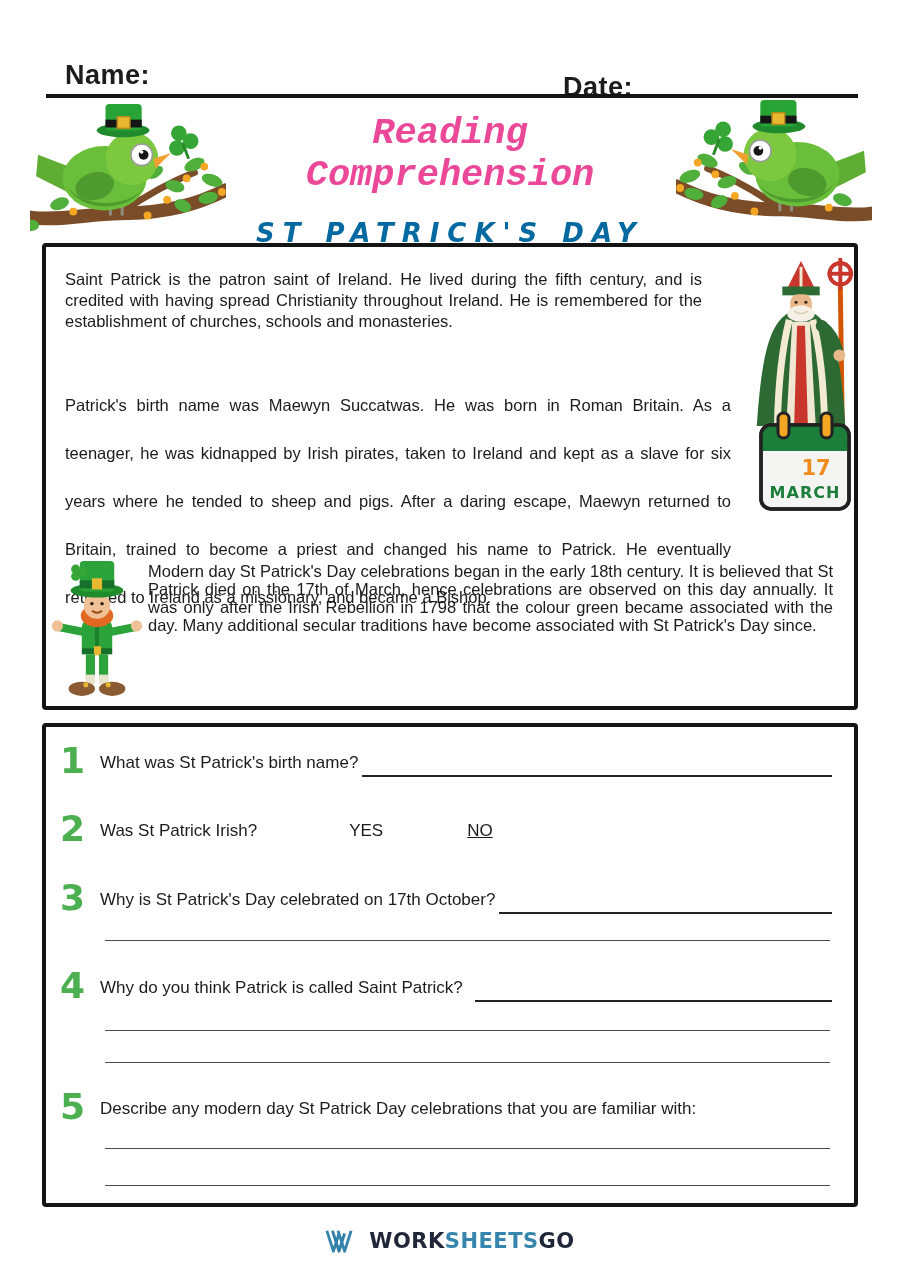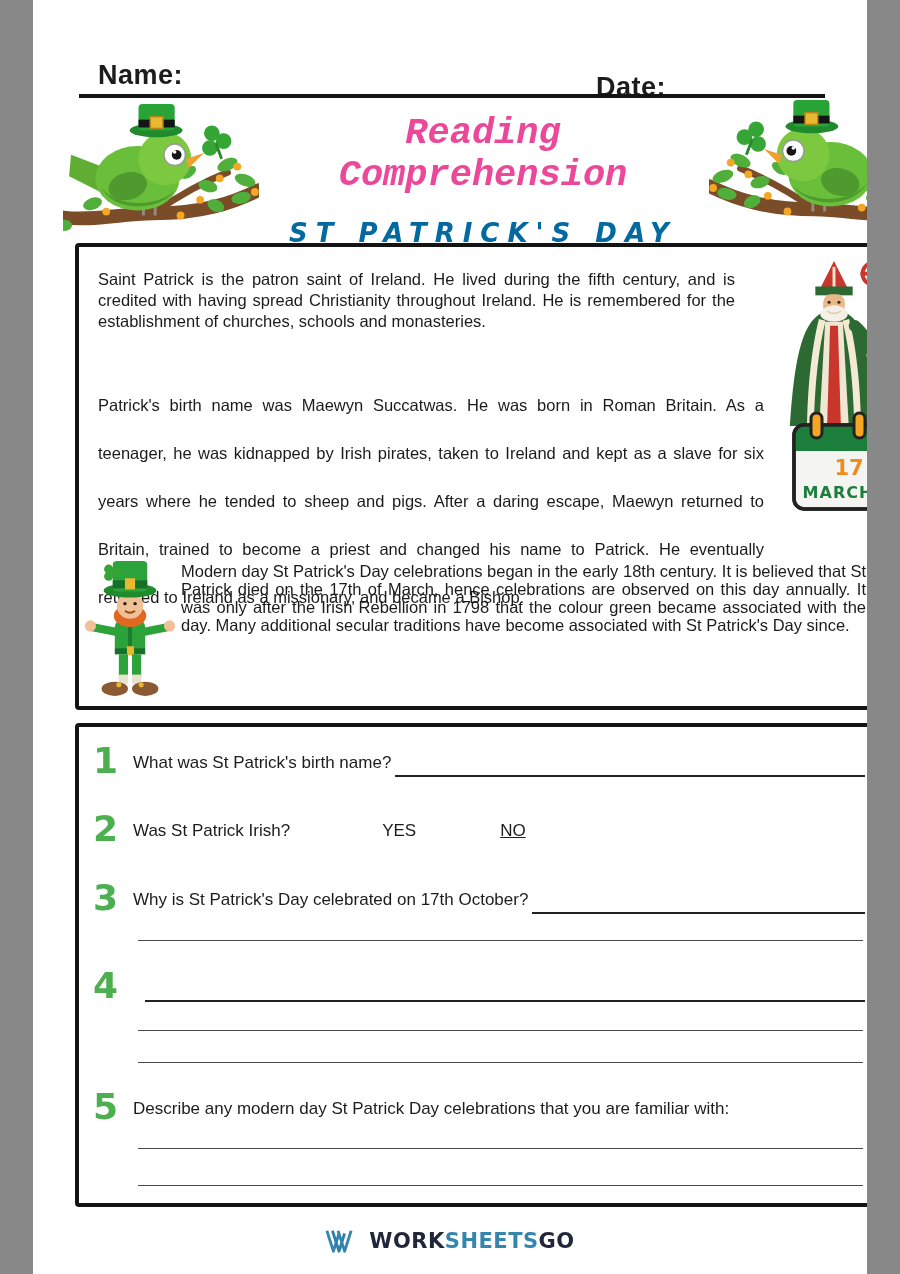--- a/index.html
+++ b/index.html
@@ -1,18 +1,18 @@
 <!DOCTYPE html>
 <html><head>
 <meta charset="utf-8">
 <style>
   * { margin:0; padding:0; box-sizing:border-box; }
   body { background:#888; font-family:"Liberation Sans", sans-serif; }
   .sheet {
-    position:relative; width:834px; height:1274px; margin:0 auto;
+    position:relative; width:900px; height:1274px; margin:0 auto;
     background:#ffffff; overflow:hidden; color:#1c1c1c;
   }
 
   
   .name-label { position:absolute; left:65px; top:60px; font-size:27px; font-weight:600; letter-spacing:.5px; }
   .date-label { position:absolute; left:563px; top:64px; font-size:27px; font-weight:600; letter-spacing:.5px;margin-top:8px; }
   .name-date-line { position:absolute; left:46px; right:42px; top:94px; border-top:4px solid #141414; }
 
   
   .header-art { position:absolute; }
@@ -249,20 +249,21 @@
 
     <div class="q-row" style="top:155px;">
       <span class="q-num">3</span>
       <span class="q-text">Why is St Patrick's Day celebrated on 17th October?</span>
       <span class="q-fill"></span>
     </div>
     <div class="answer-line" style="top:213px;"></div>
 
     <div class="q-row" style="top:243px;">
       <span class="q-num">4</span>
+      <span class="q-text">Why do you think Patrick is called Saint Patrick?</span>
       <span class="q-fill gap"></span>
     </div>
     <div class="answer-line" style="top:303px;"></div>
     <div class="answer-line" style="top:335px;"></div>
 
     <div class="q-row" style="top:364px;">
       <span class="q-num">5</span>
       <span class="q-text">Describe any modern day St Patrick Day celebrations that you are familiar with:</span>
     </div>
     <div class="answer-line" style="top:421px;"></div>

